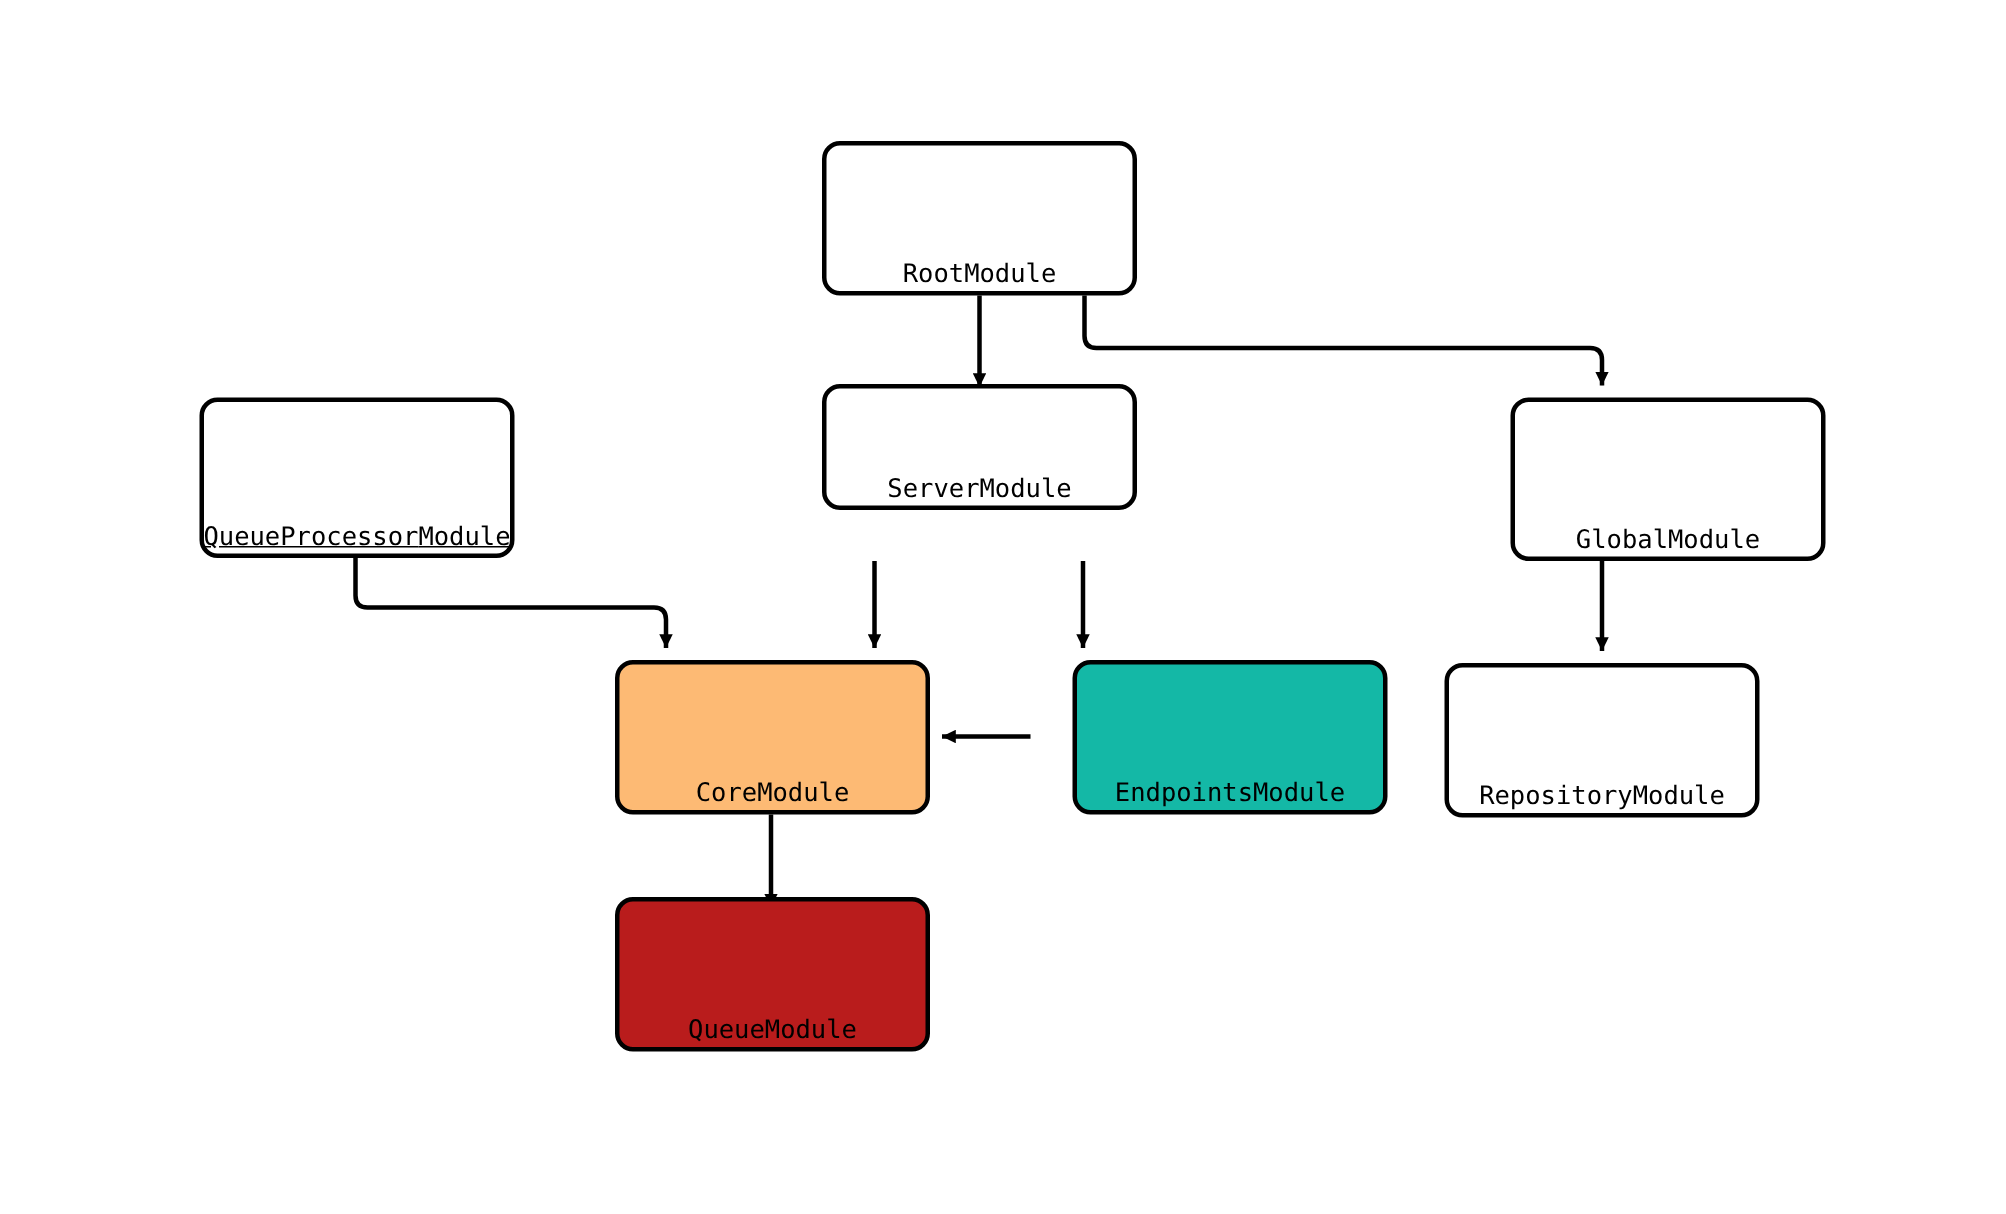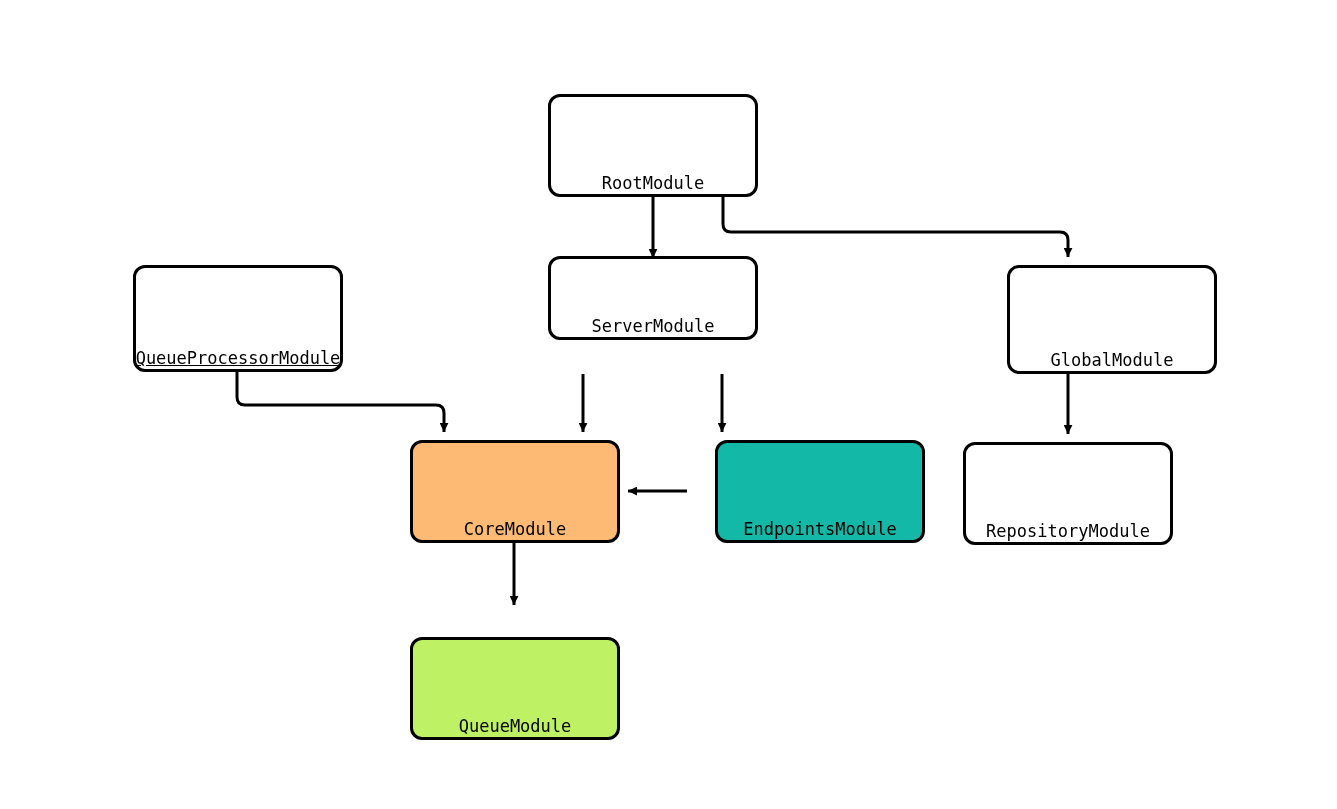--- a/index.html
+++ b/index.html
@@ -92,19 +92,19 @@
         <div class="node-line">Module</div>
       </div>
       <div class="node-box" style="left: 687px; top: 440px; width: 210px; height: 103px; border-color: rgb(0, 0, 0); background: #14b8a6; margin-left: 28px;">
         <div class="node-line">Endpoints</div>
         <div class="node-line">Module</div>
       </div>
       <div class="node-box" style="left: 963px; top: 442px; width: 210px; height: 103px; border-color: rgb(0, 0, 0); background: rgb(255, 255, 255);">
         <div class="node-line">Repository</div>
         <div class="node-line">Module</div>
       </div>
-      <div class="node-box" style="left: 410px; top: 637px; width: 210px; height: 103px; border-color: rgb(0, 0, 0); background: #bef264;">
+      <div class="node-box" style="left: 410px; top: 598px; width: 210px; height: 103px; border-color: rgb(0, 0, 0); background: #b91c1c;">
         <div class="node-line">Queue</div>
         <div class="node-line">Module</div>
       </div>
     </div>
 
 </div>
 
 </body></html>

